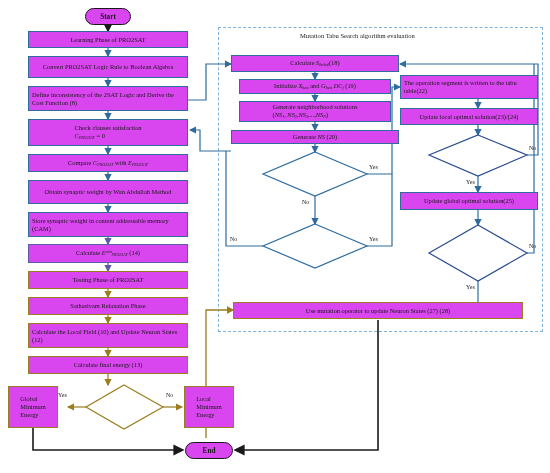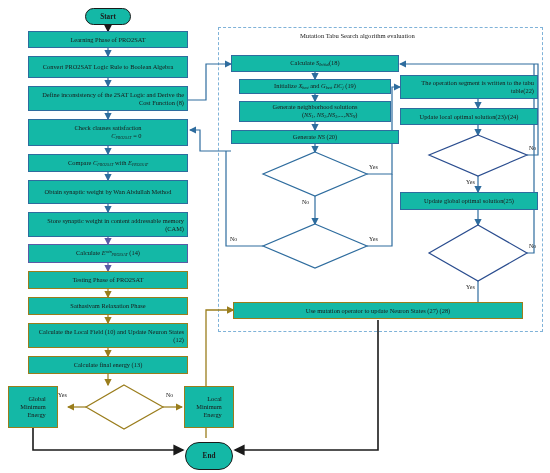--- a/index.html
+++ b/index.html
@@ -5,21 +5,21 @@
   html,body{margin:0;padding:0;background:#ffffff;}
   body{
     font-family:"Liberation Serif", serif;
     width:550px;height:473px;position:relative;overflow:hidden;
     color:#1a1a1a;
   }
   #canvas{position:absolute;left:0;top:0;width:550px;height:473px;}
   svg.edges{position:absolute;left:0;top:0;width:550px;height:473px;pointer-events:none;}
 
   .node{position:absolute;box-sizing:border-box;display:flex;align-items:center;
-        justify-content:center;text-align:right;background:#14b8a6;}
+        justify-content:center;text-align:left;background:#d946ef;}
   .proc{border:1.3px solid #2E6C9E;font-size:6.4px;line-height:1.25;padding:1px 3px;}
   .proc.gold{border-color:#9A7D1C;}
   .proc.purple{border-color:#5B5BA6;}
   .term{border:1.6px solid #1a1a1a;border-radius:14px;font-size:7.2px;font-weight:bold;}
   .lbl{position:absolute;font-size:6px;color:#222;white-space:nowrap;}
   .grouptitle{position:absolute;font-size:6.6px;color:#1a1a1a;}
   .diamond-text{position:absolute;display:flex;align-items:center;justify-content:center;
      text-align:center;font-size:6.2px;line-height:1.25;color:#1a1a1a;pointer-events:none;}
   .dashbox{position:absolute;box-sizing:border-box;border:1.1px dashed #7FB2D8;background:transparent;}
   sub{font-size:0.62em;vertical-align:-0.22em;}
@@ -109,21 +109,21 @@
 
     <g stroke="#9A7D1C" stroke-width="1.2" fill="none">
       <path d="M86,407 L68,407" marker-end="url(#ag)"></path>
       <path d="M163,407 L182,407" marker-end="url(#ag)"></path>
 
       <path d="M232,407 L232,407"></path>
     </g>
   </svg>
 
   <div class="node term" style="left:85px;top:8px;width:46px;height:17px;">Start</div>
-  <div class="node term" style="left:185px;top:442px;width:48px;height:28px;">End</div>
+  <div class="node term" style="left:185px;top:442px;width:48px;height:17px;">End</div>
 
   <div class="node proc" style="left:28px;top:31px;width:160px;height:17px;">
       <span>Learning Phase of  PRO2SAT</span>
     </div>
 
   <div class="node proc" style="left:28px;top:56px;width:160px;height:22px;">
       <span>Convert PRO2SAT Logic Rule to Boolean Algebra</span>
     </div>
 
   <div class="node proc" style="left:28px;top:86px;width:160px;height:25px;">

